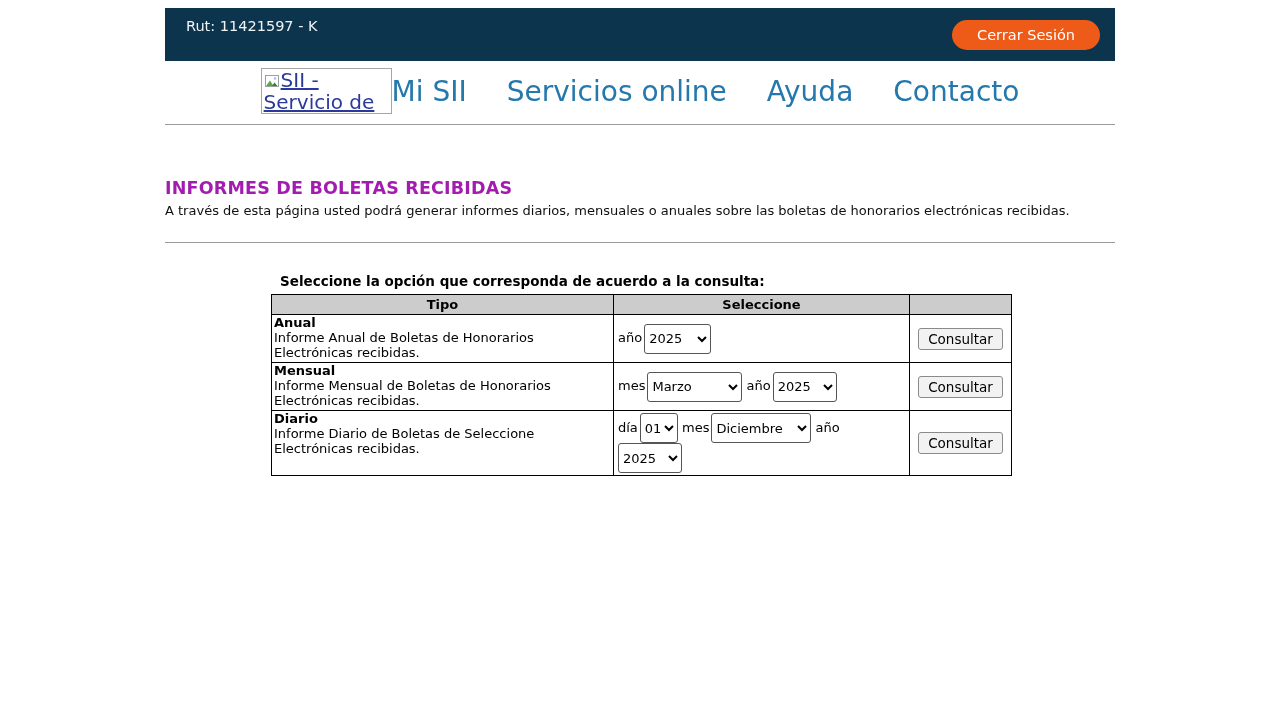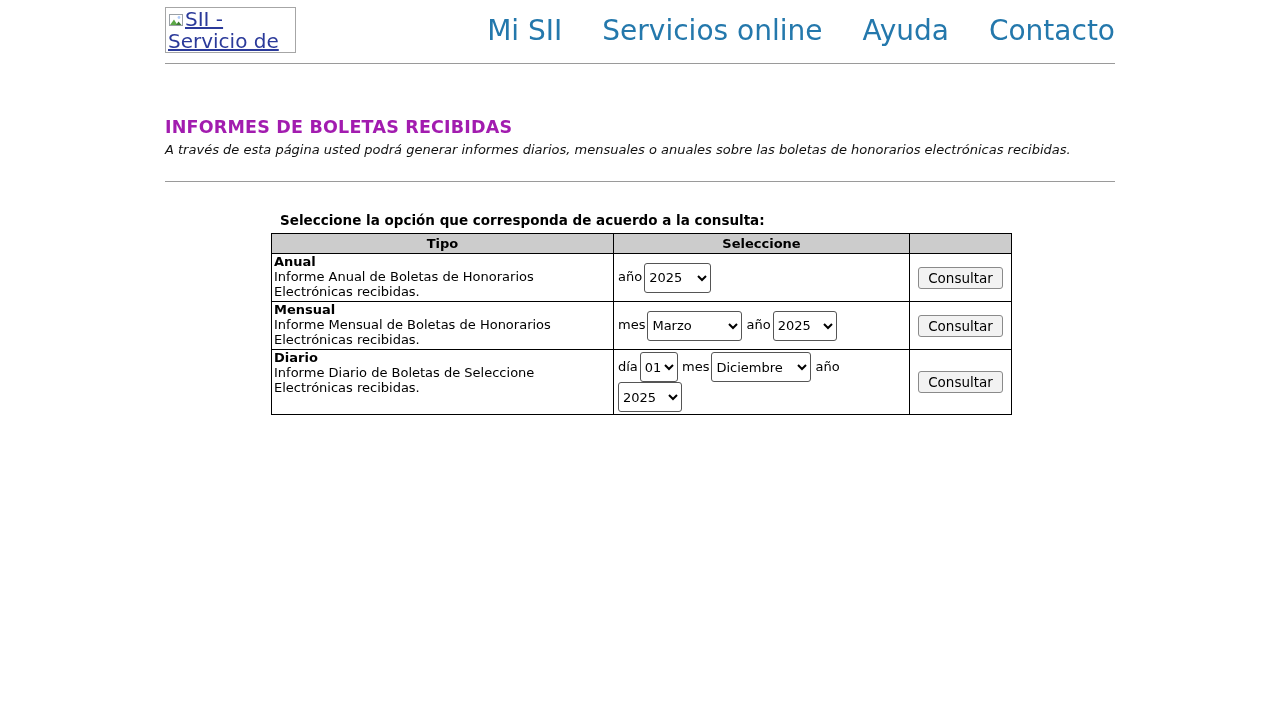--- a/index.html
+++ b/index.html
@@ -26,21 +26,21 @@
   .logout-btn {
     position: absolute; right: 15px; top: 50%; transform: translateY(-50%);
     background: #ee5a17; color: #ffffff;
     border: none; border-radius: 15px;
     padding: 7px 25px; font-size: 14.5px;
     font-family: inherit; cursor: pointer;
   }
 
   
   .header-row {
-    display: flex; justify-content: space-between; align-items: center;
+    display: flex; justify-content: center; align-items: center;
     padding-top: 7px; height: 53px;
   }
   .logo-link {
     display: block; width: 131px; height: 46px;
     border: 1px solid #a6a6a6;
     overflow: hidden;
     color: #2b3a9a; text-decoration: underline;
     font-size: 20px; line-height: 22px;
     padding-left: 2px;
     cursor: pointer;
@@ -57,21 +57,21 @@
   }
   .divider-header { margin-top: 10px; }
   .divider-intro  { margin-top: 24px; }
 
   
   .page-title {
     margin: 53px 0 0 0;
     font-size: 17.5px; font-weight: bold; color: #a21caf;
     letter-spacing: 0.2px;
   }
-  .page-subtitle { margin-top: 5px; font-size: 13px; color: #101010; font-style: italic; }
+  .page-subtitle { margin-top: 5px; font-size: 13px; color: #101010; }
 
   
   .caption {
     margin: 30px 0 5px 115px;
     font-size: 13.5px; font-weight: bold;
   }
   .report-table-wrap { margin-left: 106px; }
   table.report {
     border-collapse: collapse;
     width: 740px;
@@ -125,20 +125,24 @@
     background: #f2f2f2;
     border: 1px solid #8a8a8a; border-radius: 3px;
     color: #000; cursor: pointer;
   }
 </style>
 </head>
 <body>
 
 <div class="container">
 
+  <div class="topbar">
+    <span class="rut">Rut: 11421597 - K</span>
+    <button class="logout-btn">Cerrar Sesión</button>
+  </div>
 
   <div class="header-row">
     <a class="logo-link">
       <span class="broken-img-icon">
         <svg width="16" height="16" viewBox="0 0 16 16">
           <rect x="1.5" y="2.5" width="13" height="11" fill="#ffffff" stroke="#9aa0a6" stroke-width="1"></rect>
           <polygon points="2,13 6,7.5 9.5,13" fill="#5ba746"></polygon>
           <polygon points="8,13 10.5,9.5 13.5,13" fill="#3e7d33"></polygon>
           <circle cx="11" cy="5.5" r="1.4" fill="#aecbfa"></circle>
         </svg>

